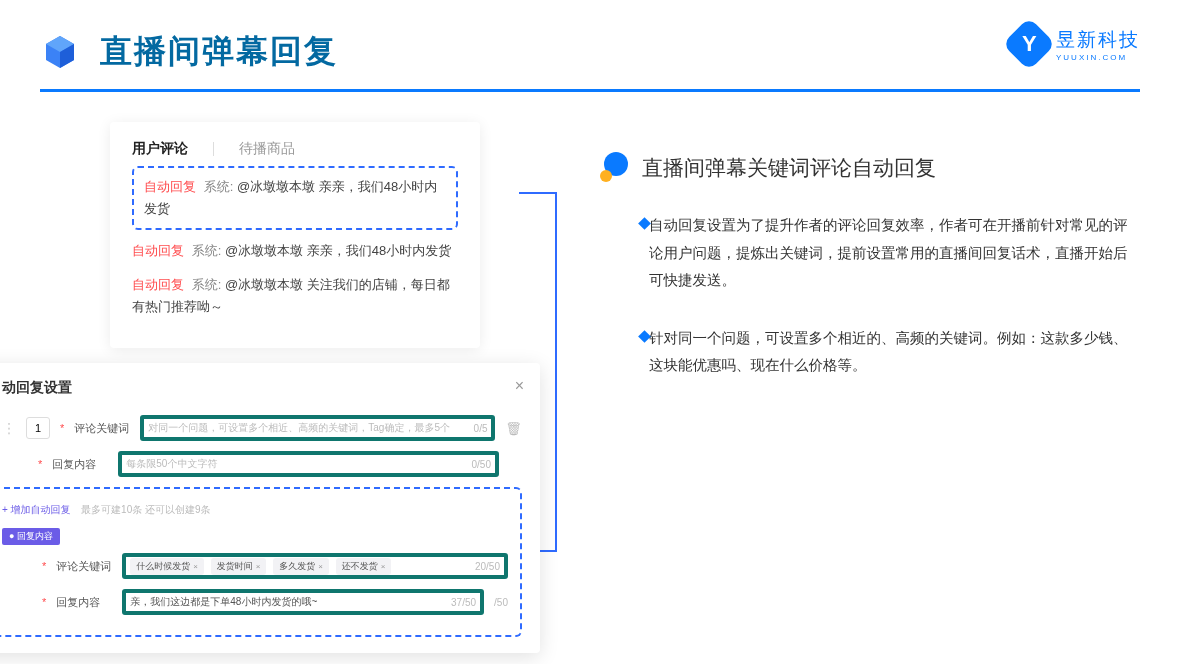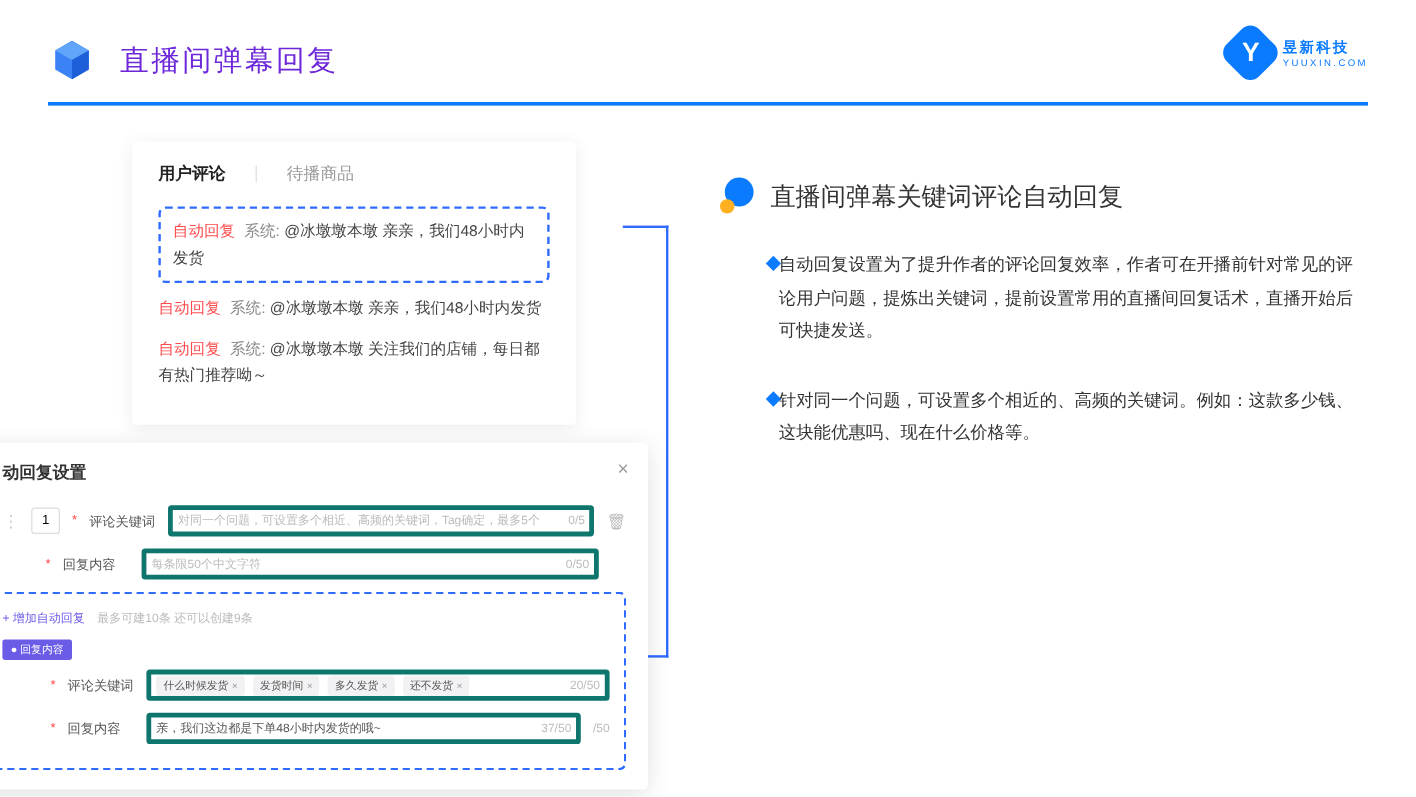--- a/index.html
+++ b/index.html
@@ -1,31 +1,31 @@
 <!DOCTYPE html>
 <html><head>
 <meta charset="utf-8">
 <style>
 *{margin:0;padding:0;box-sizing:border-box;font-family:"Microsoft YaHei",Arial,sans-serif}
 body{width:1180px;height:664px;background:#fff;position:relative;overflow:hidden}
 .header{display:flex;align-items:center;padding:30px 40px 15px;position:relative}
 .cube-icon{width:40px;height:40px;position:relative;margin-right:20px}
 .cube-icon svg{width:100%;height:100%}
-.page-title{font-size:24px;color:#6d28d9;font-weight:400;letter-spacing:2px}
+.page-title{font-size:32px;color:#0369a1;font-weight:700;letter-spacing:2px}
 .logo{position:absolute;right:40px;top:25px;display:flex;align-items:center;gap:8px}
 .logo-icon{width:38px;height:38px;background:#0a7aff;border-radius:10px;transform:rotate(45deg);display:flex;align-items:center;justify-content:center}
 .logo-icon span{transform:rotate(-45deg);color:#fff;font-size:22px;font-weight:bold}
 .logo-text{display:flex;flex-direction:column}
-.logo-text .cn{color:#0a7aff;font-size:12px;font-weight:bold;letter-spacing:2px}
+.logo-text .cn{color:#0a7aff;font-size:19px;font-weight:normal;letter-spacing:2px}
 .logo-text .en{color:#0a7aff;font-size:8px;letter-spacing:2px}
 .blue-line{height:3px;background:#0a7aff;margin:0 40px 30px}
 .content{display:flex;padding:0 40px;gap:50px}
 .left-panel{width:510px;position:relative}
 .card{background:#fff;box-shadow:0 2px 14px rgba(0,0,0,0.08);border-radius:4px;padding:18px 22px;margin-bottom:15px}
-.tabs{display:flex;gap:25px;margin-bottom:18px;align-items:center}
+.tabs{display:flex;gap:25px;margin-bottom:8px;align-items:center}
 .tab{font-size:14px;color:#999}
 .tab.active{color:#222;font-weight:600}
 .tab-div{width:1px;height:14px;background:#ddd}
 .comment-row{font-size:13px;color:#444;margin-bottom:12px;line-height:1.7}
 .auto-tag{color:#ff4d4f;margin-right:4px}
 .sys-tag{color:#888}
 .dashed-box{border:2px dashed #2f6bff;border-radius:6px;padding:8px 10px;margin-bottom:10px;position:relative}
 .conn-line{position:absolute;background:#2f6bff}
 .conn-h{left:479px;top:70px;width:38px;height:2px}
 .conn-v{left:515px;top:70px;width:2px;height:360px}

